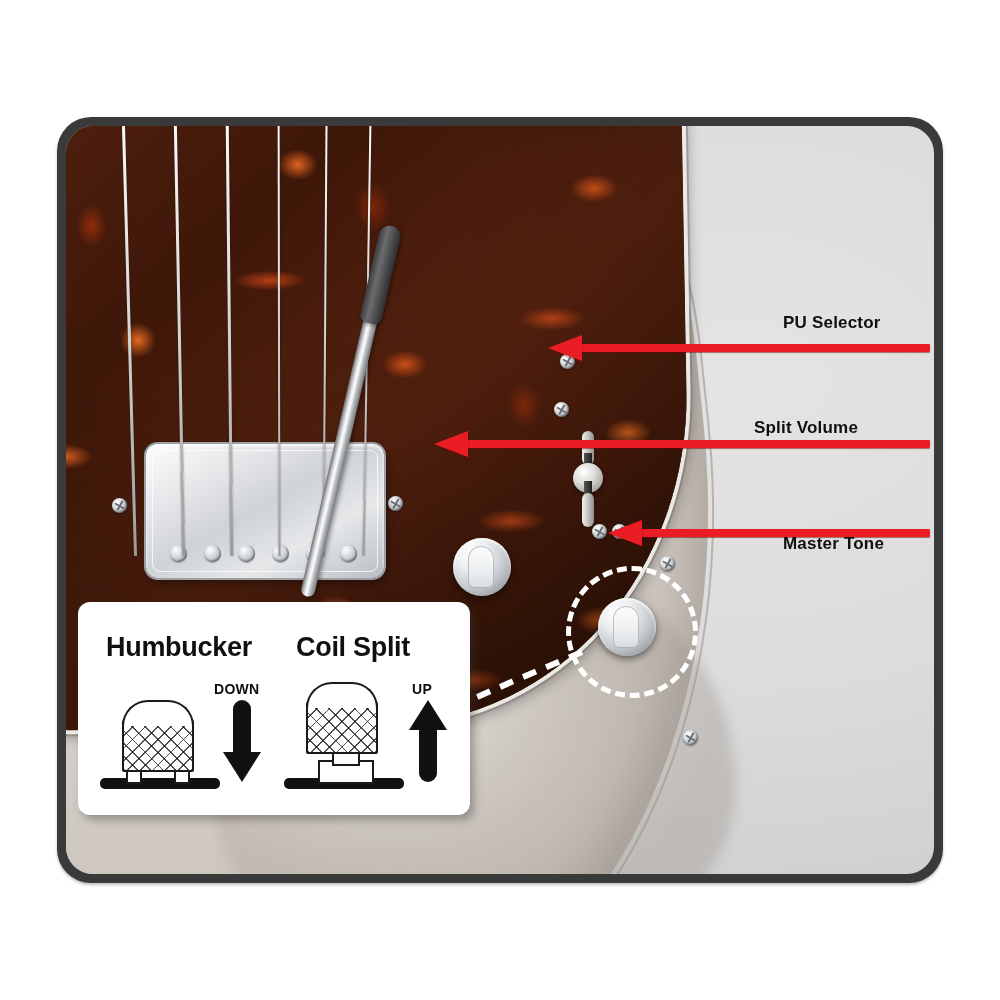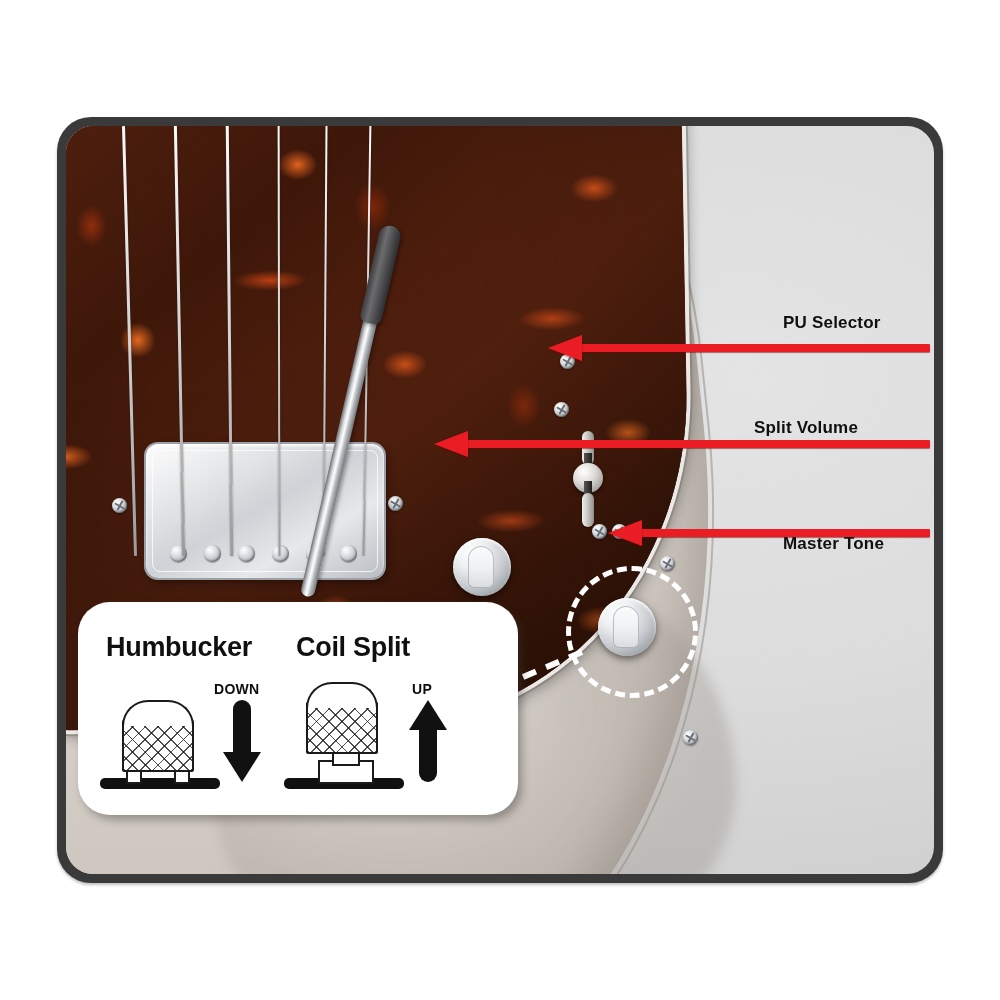--- a/index.html
+++ b/index.html
@@ -162,22 +162,22 @@
 
   
   .callout{position:absolute;height:26px;}
   .callout .shaft{position:absolute;right:0;top:9px;height:8px;background:#ea1d24;border-radius:1px;box-shadow:0 1px 1px rgba(120,0,0,.55);}
   .callout .head{position:absolute;left:0;top:0;width:0;height:0;border-top:13px solid transparent;border-bottom:13px solid transparent;border-right:34px solid #ea1d24;filter:drop-shadow(0 1px 1px rgba(120,0,0,.55));}
 
   .callout-label{position:absolute;font-weight:bold;font-size:17px;color:#0f0f0f;letter-spacing:.2px;white-space:nowrap;}
 
   
   #inset{
-    position:absolute;left:78px;top:602px;width:440px;height:213px;
-    background:#ffffff;border-radius:32px;
+    position:absolute;left:78px;top:602px;width:392px;height:213px;
+    background:#ffffff;border-radius:12px;
     box-shadow:4px 5px 9px rgba(60,56,52,.4);
   }
   .inset-title{position:absolute;font-weight:bold;font-size:27px;color:#101010;letter-spacing:-.3px;}
   .dir-label{position:absolute;font-weight:bold;font-size:14px;color:#0d0d0d;letter-spacing:.3px;}
   .base-bar{position:absolute;height:11px;background:#111111;border-radius:5px;}
   .knob-mesh{position:absolute;border:2px solid #1a1a1a;border-radius:24px 24px 2px 2px;
     background-color:#ffffff;
     background-image:
       repeating-linear-gradient(45deg, rgba(20,20,20,.75) 0 1.2px, rgba(0,0,0,0) 1.2px 9px),
       repeating-linear-gradient(-45deg, rgba(20,20,20,.75) 0 1.2px, rgba(0,0,0,0) 1.2px 9px);

